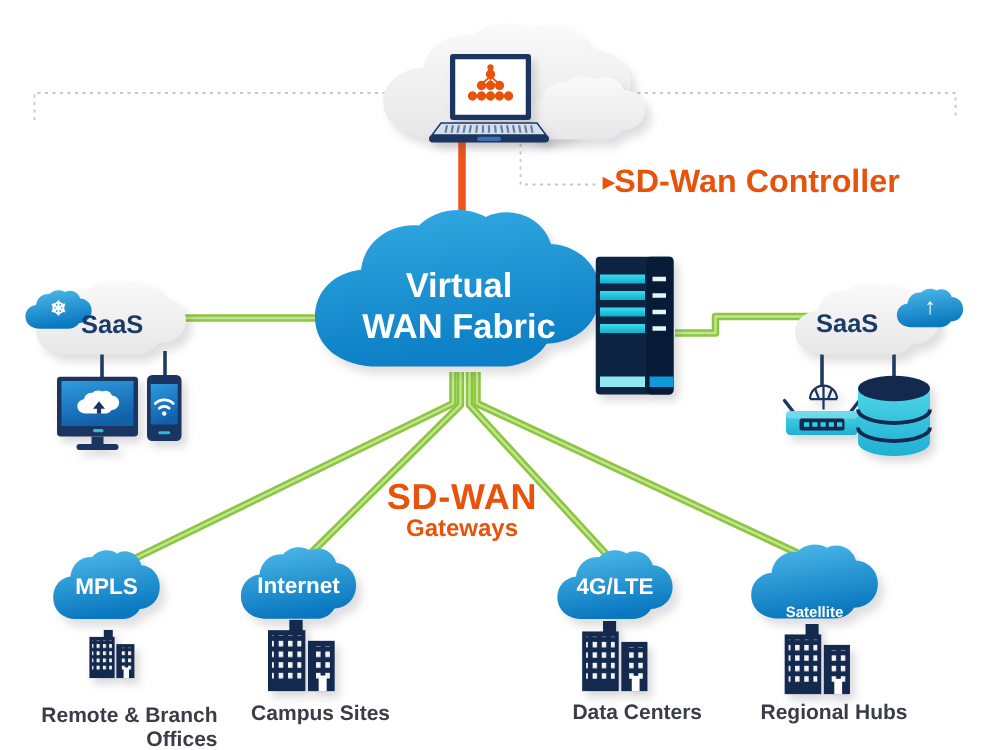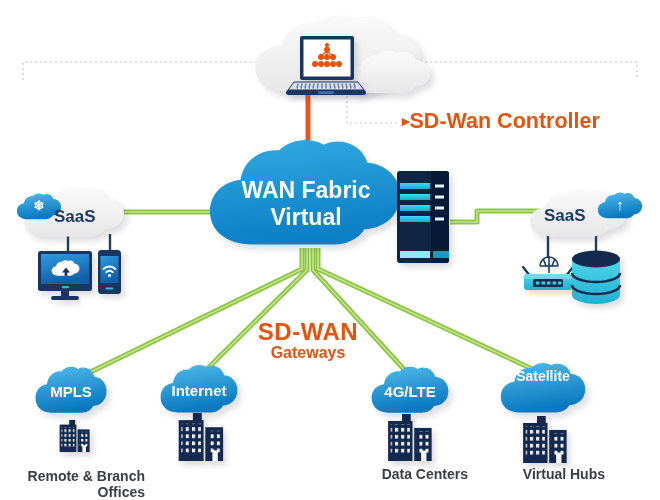--- a/index.html
+++ b/index.html
@@ -129,22 +129,22 @@
     <rect x="2" y="56" width="80" height="5" rx="2.5" fill="#1A3560"></rect>
     <rect x="34" y="57.2" width="16" height="2.8" rx="1.4" fill="#3E6FB0"></rect>
   </svg>
 
   <div class="abs orange-label" style="left:402px;top:109px;font-size:21.5px"><span style="font-size:15px;vertical-align:2px">▸</span><span>SD-Wan Controller</span></div>
 
   <svg class="abs shadowed" style="left:206px;top:138px" width="198" height="114" viewBox="0 0 200 120" preserveAspectRatio="none">
     <use href="#cloudPath" fill="url(#gBlueBig)"></use>
   </svg>
   <div class="abs fabric-label" style="left:216px;top:177px;width:180px">
+    <div>Virtual</div>
     <div>WAN Fabric</div>
-    <div>Virtual</div>
   </div>
 
   <svg class="abs softshadow" style="left:397px;top:171px" width="56" height="96" viewBox="0 0 56 96">
     <rect x="0" y="0" width="52" height="92" rx="3" fill="#0D2443"></rect>
     <rect x="34" y="0" width="18" height="92" rx="3" fill="#071B36"></rect>
     <g>
       <rect x="3" y="12" width="30" height="6" fill="url(#gTeal)"></rect>
         <rect x="38" y="13.5" width="9" height="3" fill="#E8F4FA"></rect>
       <rect x="3" y="23" width="30" height="6" fill="url(#gTeal)"></rect>
         <rect x="38" y="24.5" width="9" height="3" fill="#E8F4FA"></rect>
@@ -237,32 +237,33 @@
     </svg>
   <div class="abs site-label" style="left:5px;top:468px;width:140px">Remote &amp; Branch Offices</div>
 
   <svg class="abs shadowed" style="left:159px;top:364px" width="80" height="52" viewBox="0 0 200 120" preserveAspectRatio="none">
     <use href="#cloudPath" fill="url(#gBlue)"></use>
   </svg>
   <div class="abs cloud-label" style="left:159px;top:382px;width:80px;font-size:15px">Internet</div>
   <svg class="abs softshadow" style="left:169px;top:413px" width="62" height="48" viewBox="0 0 60 54">
       <use href="#building"></use>
     </svg>
+  <div class="abs site-label" style="left:140px;top:467px;width:120px">Campus Sites</div>
 
   <svg class="abs shadowed" style="left:370px;top:366px" width="80" height="50" viewBox="0 0 200 120" preserveAspectRatio="none">
     <use href="#cloudPath" fill="url(#gBlue)"></use>
   </svg>
   <div class="abs cloud-label" style="left:370px;top:383px;width:80px;font-size:15px">4G/LTE</div>
   <svg class="abs softshadow" style="left:382px;top:414px" width="54" height="47" viewBox="0 0 60 54">
       <use href="#building"></use>
     </svg>
   <div class="abs site-label" style="left:348px;top:466px;width:120px">Data Centers</div>
 
   <svg class="abs shadowed" style="left:499px;top:362px" width="88" height="54" viewBox="0 0 200 120" preserveAspectRatio="none">
     <use href="#cloudPath" fill="url(#gBlue)"></use>
   </svg>
-  <div class="abs cloud-label" style="left:499px;top:368px;width:88px;font-size:14px">Satellite</div>
+  <div class="abs cloud-label" style="left:499px;top:403px;width:88px;font-size:10px">Satellite</div>
   <svg class="abs softshadow" style="left:516px;top:416px" width="56" height="47" viewBox="0 0 60 54">
       <use href="#building"></use>
     </svg>
-  <div class="abs site-label" style="left:485px;top:466px;width:120px">Virtual Hubs</div>
+  <div class="abs site-label" style="left:485px;top:466px;width:120px">Regional Hubs</div>
 
 </div>
 
 </body></html>

